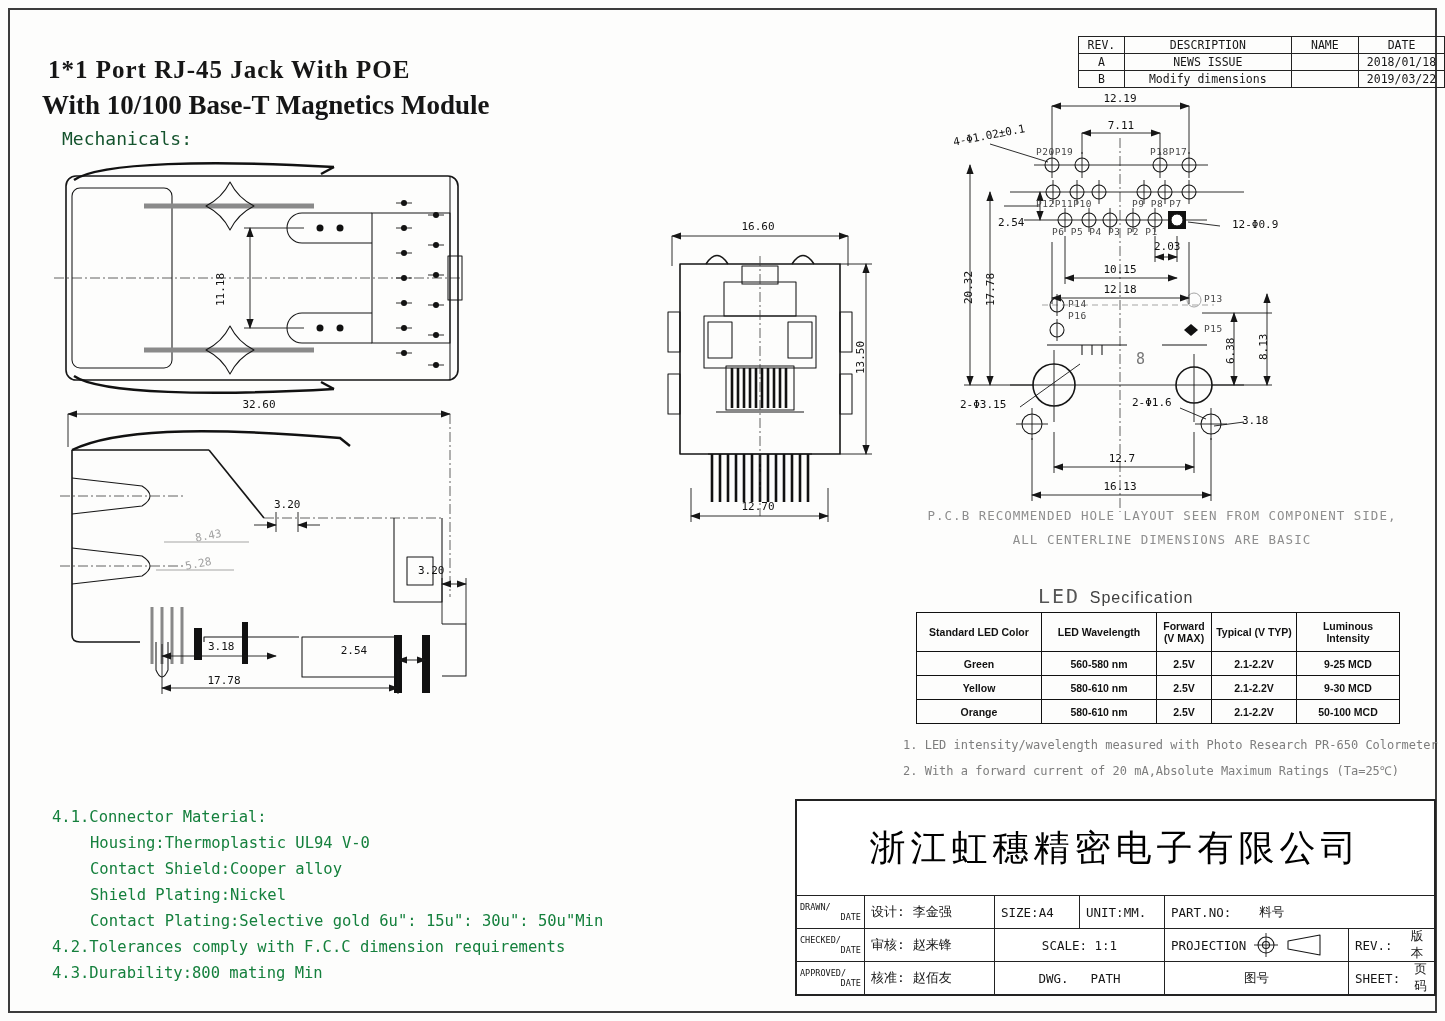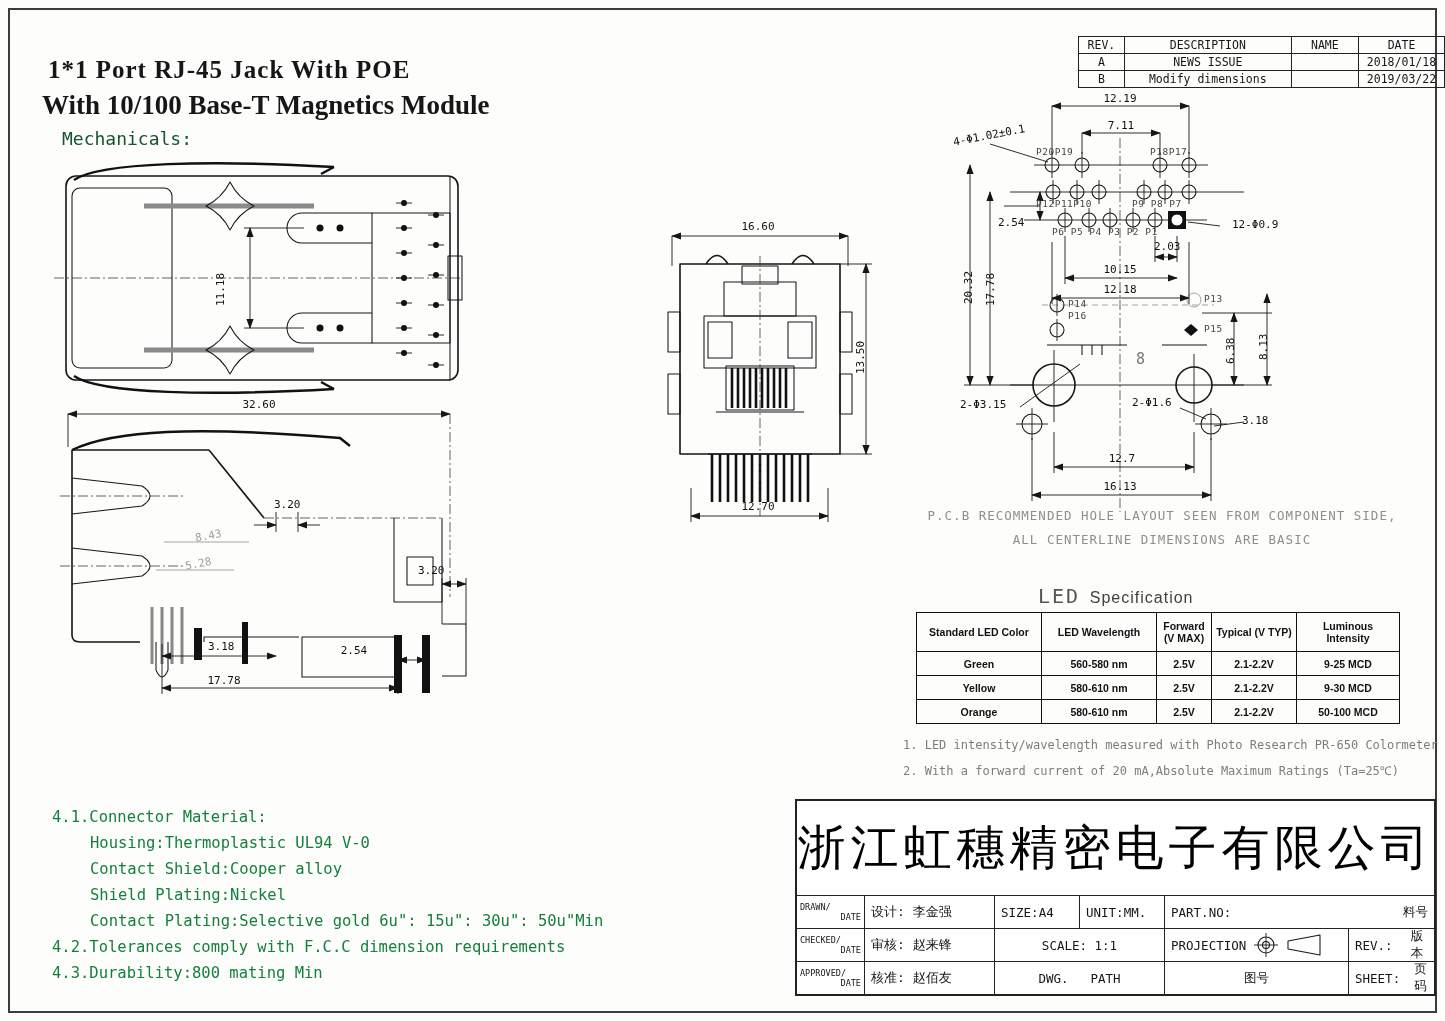--- a/index.html
+++ b/index.html
@@ -45,25 +45,25 @@
   .ledtbl th{height:38px;white-space:pre-line;}
   .ledtbl td{height:23px;}
   
   .pcbcap{position:absolute;width:560px;text-align:center;color:#8e8e8e;font-size:12.5px;letter-spacing:1px;}
   .lednote{position:absolute;color:#7d7d7d;font-size:12px;white-space:nowrap;}
   .notes{position:absolute;left:52px;top:804px;font-size:15.5px;color:#15803d;line-height:26px;}
   .notes .ind{padding-left:38px;}
   
   .tb{position:absolute;left:795px;top:799px;width:637px;border:2px solid #222;background:#fff;}
   .tb-company{height:94px;display:flex;align-items:center;justify-content:center;
-      font-family:"Liberation Serif",serif;font-size:48px;letter-spacing:5px;color:#000;border-bottom:1.5px solid #222;}
+      font-family:"Liberation Serif",serif;font-size:36px;letter-spacing:5px;color:#000;border-bottom:1.5px solid #222;}
   .tbrow{display:flex;height:32px;border-bottom:1px solid #222;}
   .tbrow:last-child{border-bottom:none;}
   .tbc{border-right:1px solid #222;display:flex;align-items:center;font-size:12.5px;padding:0 6px;box-sizing:border-box;}
-  .tbc:last-child{border-right:none;justify-content:space-between;}
+  .tbc:last-child{border-right:none;}
   .lblcell{width:68px;flex-direction:column;align-items:flex-start;justify-content:center;
       font-size:8.5px;line-height:10px;padding:0 3px;}
   .lblcell .r{align-self:flex-end;}
   .zh{width:130px;font-size:13px;}
   .projsym{display:inline-flex;align-items:center;gap:8px;margin-left:8px;}
 </style>
 </head>
 <body>
 
 <div id="sheet">

